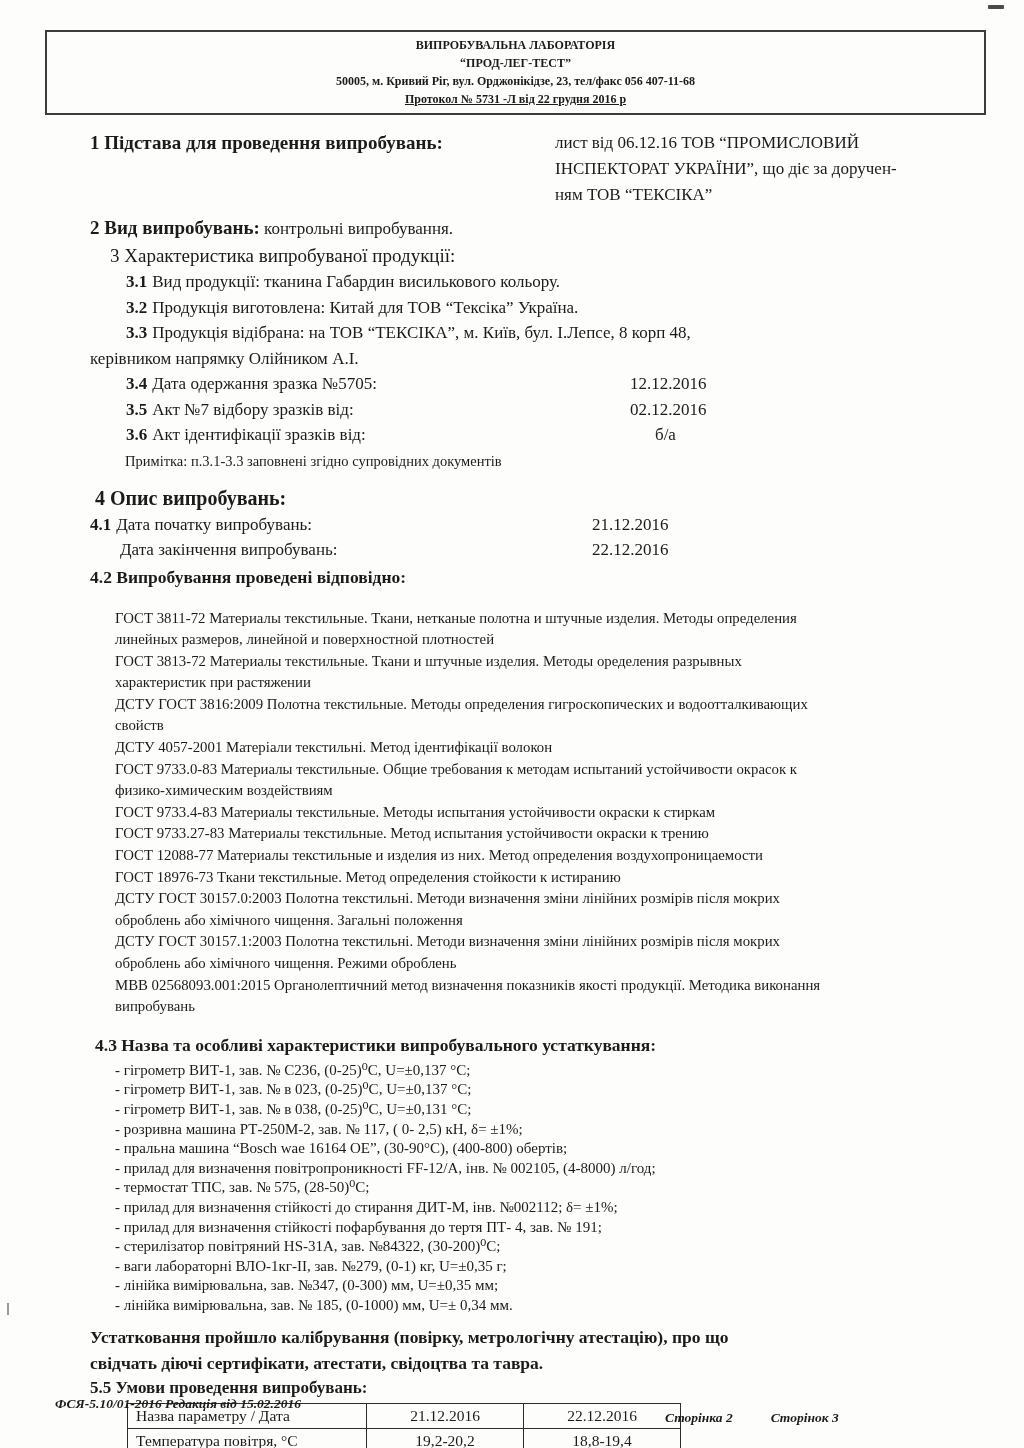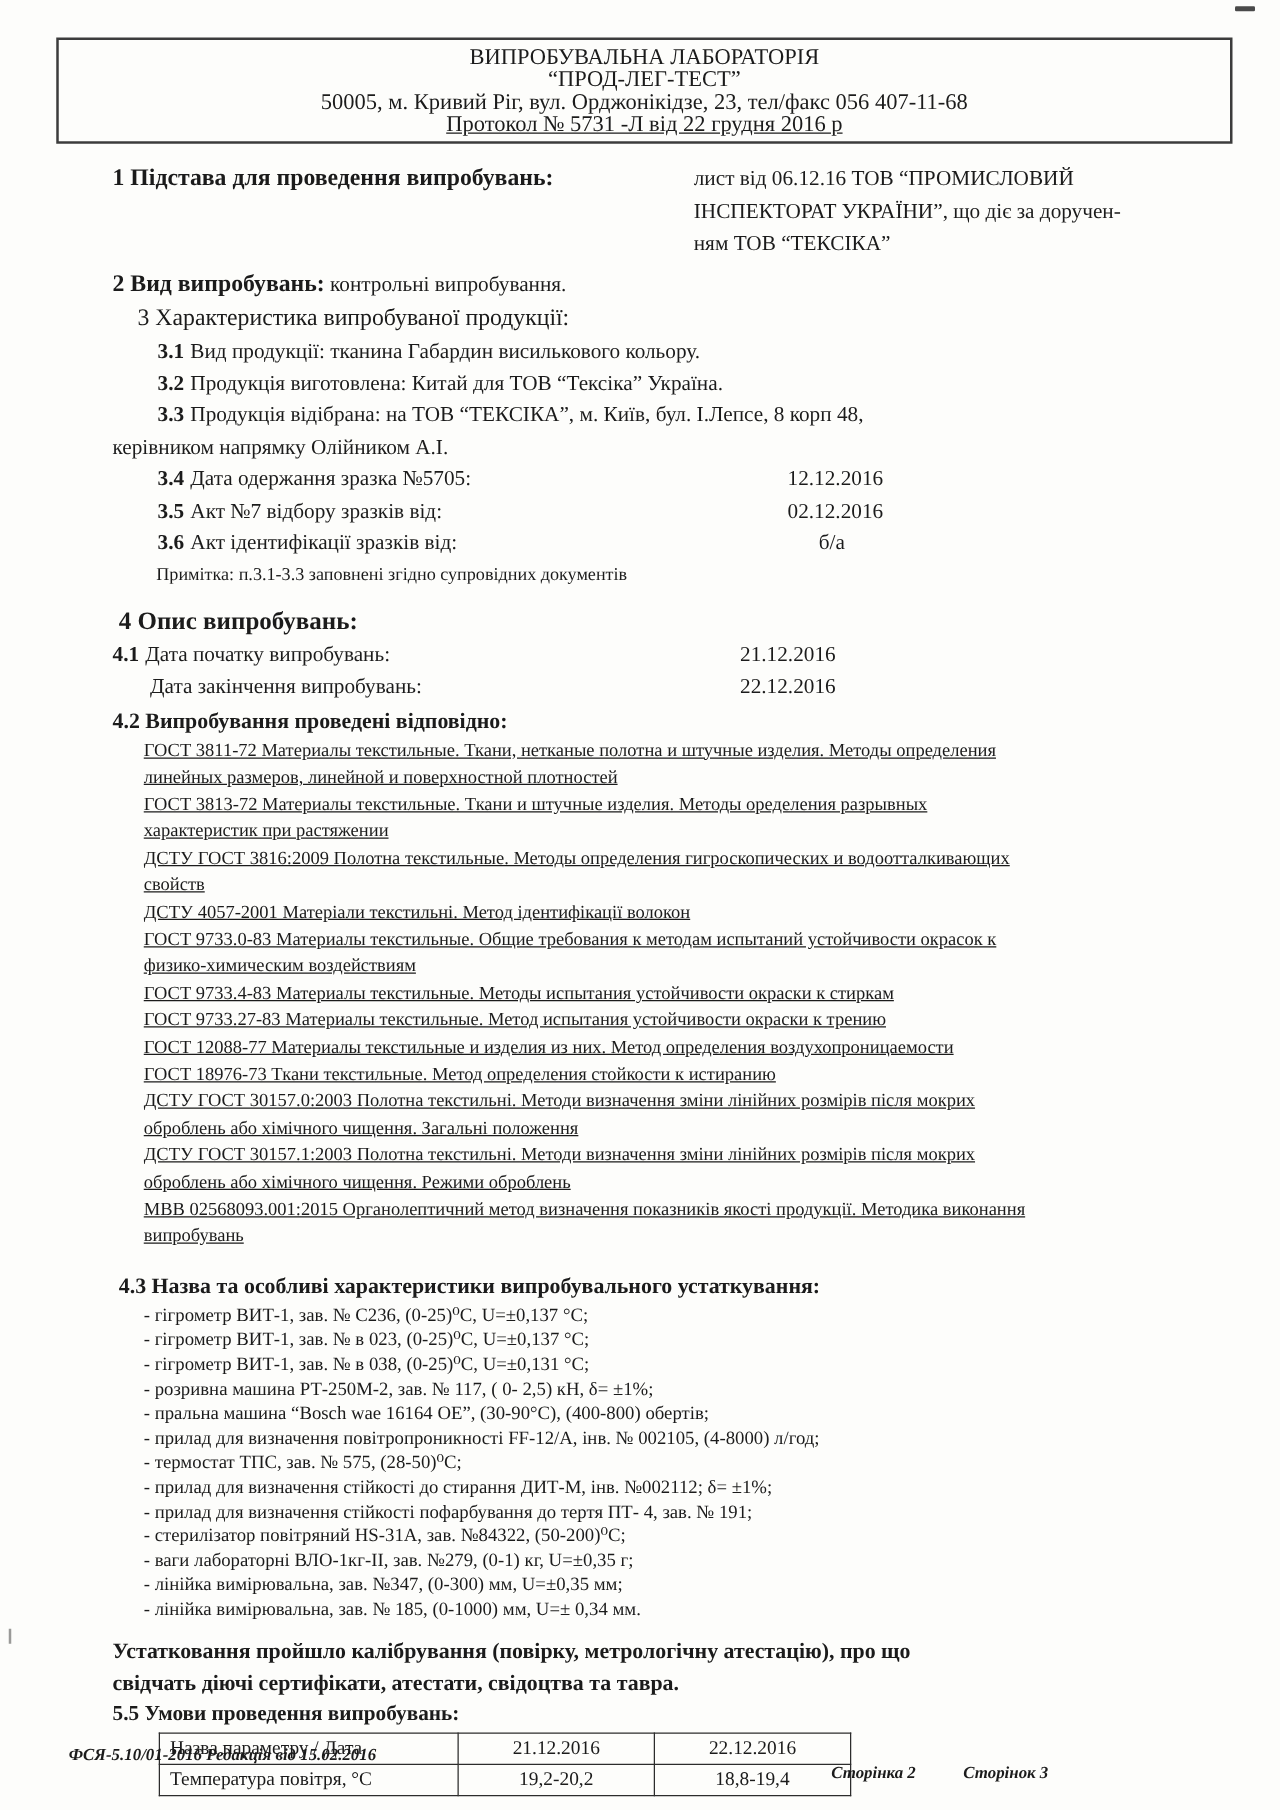--- a/index.html
+++ b/index.html
@@ -18,21 +18,21 @@
   .artifact-dash{position:absolute;top:5px;left:988px;width:16px;height:4px;background:#4a4a4a;border-radius:1px;}
   .artifact-tick{position:absolute;top:1303px;left:7px;width:2px;height:12px;background:#9a9a98;}
 
   
   .header-box{
     margin:30px 38px 0 45px;
     border:2px solid #3c3c3c;
     padding:4px 8px 5px 8px;
     text-align:center;
   }
-  .header-box .hline{font-size:18px;font-weight:normal;line-height:18px;}
+  .header-box .hline{font-size:12px;font-weight:bold;line-height:18px;}
   .header-box .hline.protocol{text-decoration:underline;}
 
   .content{padding:15px 64px 0 90px;}
 
   
   .s1{display:flex;align-items:flex-start;}
   .s1-label{flex:none;width:465px;font-size:19px;font-weight:bold;line-height:25px;}
   .s1-value{flex:1;font-size:17px;line-height:26px;}
 
   .s2{margin-top:7px;font-size:17px;line-height:26px;}
@@ -46,21 +46,21 @@
   .note{margin-left:35px;font-size:14.5px;line-height:22px;margin-top:2px;}
 
   .s4-heading{margin-top:12px;margin-left:5px;font-size:20px;font-weight:bold;line-height:28px;}
 
   .kv41{position:relative;font-size:17px;line-height:25.5px;}
   .kv41 .num{font-weight:bold;margin-right:5px;}
   .kv41 .pad{margin-left:30px;}
   .kv41 .kv-value{position:absolute;left:502px;top:0;}
 
   .s42-heading{font-size:17.5px;font-weight:bold;line-height:25px;margin-top:2px;}
-  .standards{margin:2px 0 0 25px;width:860px;text-decoration:underline;}
+  .standards{margin:18px 0 0 25px;width:860px;}
   .standards .std{font-size:14.8px;line-height:21.6px;white-space:pre-line;}
 
   .s43-heading{margin-top:15px;font-size:17.5px;font-weight:bold;line-height:25px;margin-left:5px;}
   .equipment{margin:3px 0 0 25px;}
   .equipment .eq{font-size:15px;line-height:19.6px;}
 
   .calibration{margin-top:8px;font-size:17.5px;font-weight:bold;line-height:26px;white-space:pre-line;}
   .s44-heading{font-size:17px;font-weight:bold;line-height:24px;}
 
   table.conditions{
@@ -176,21 +176,21 @@
     <div class="equipment">
       <div class="eq">- гігрометр ВИТ-1, зав. № С236, (0-25)⁰С, U=±0,137 °С;</div>
       <div class="eq">- гігрометр ВИТ-1, зав. № в 023, (0-25)⁰С, U=±0,137 °С;</div>
       <div class="eq">- гігрометр ВИТ-1, зав. № в 038, (0-25)⁰С, U=±0,131 °С;</div>
       <div class="eq">- розривна машина РТ-250М-2, зав. № 117, ( 0- 2,5) кН, δ= ±1%;</div>
       <div class="eq">- пральна машина “Bosch wae 16164 ОЕ”, (30-90°С), (400-800) обертів;</div>
       <div class="eq">- прилад для визначення повітропроникності FF-12/А, інв. № 002105, (4-8000) л/год;</div>
       <div class="eq">- термостат ТПС, зав. № 575, (28-50)⁰С;</div>
       <div class="eq">- прилад для визначення стійкості до стирання ДИТ-М, інв. №002112; δ= ±1%;</div>
       <div class="eq">- прилад для визначення стійкості пофарбування до тертя ПТ- 4, зав. № 191;</div>
-      <div class="eq">- стерилізатор повітряний HS-31А, зав. №84322, (50-200)⁰С;</div>
+      <div class="eq">- стерилізатор повітряний HS-31А, зав. №84322, (30-200)⁰С;</div>
       <div class="eq">- ваги лабораторні ВЛО-1кг-II, зав. №279, (0-1) кг, U=±0,35 г;</div>
       <div class="eq">- лінійка вимірювальна, зав. №347, (0-300) мм, U=±0,35 мм;</div>
       <div class="eq">- лінійка вимірювальна, зав. № 185,  (0-1000) мм, U=± 0,34 мм.</div>
     </div>
 
     <div class="calibration">Устатковання пройшло калібрування (повірку, метрологічну атестацію), про що
 свідчать діючі сертифікати, атестати, свідоцтва та тавра.</div>
 
     <div class="s44-heading">5.5 Умови проведення випробувань:</div>
 

